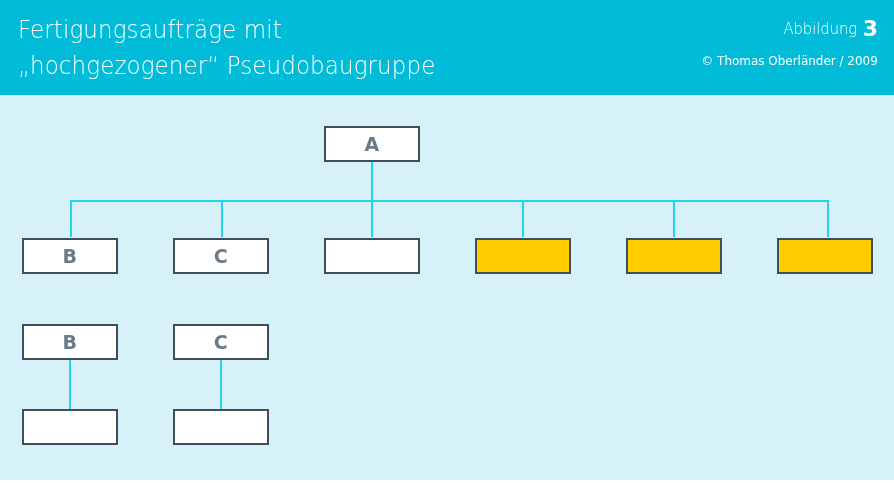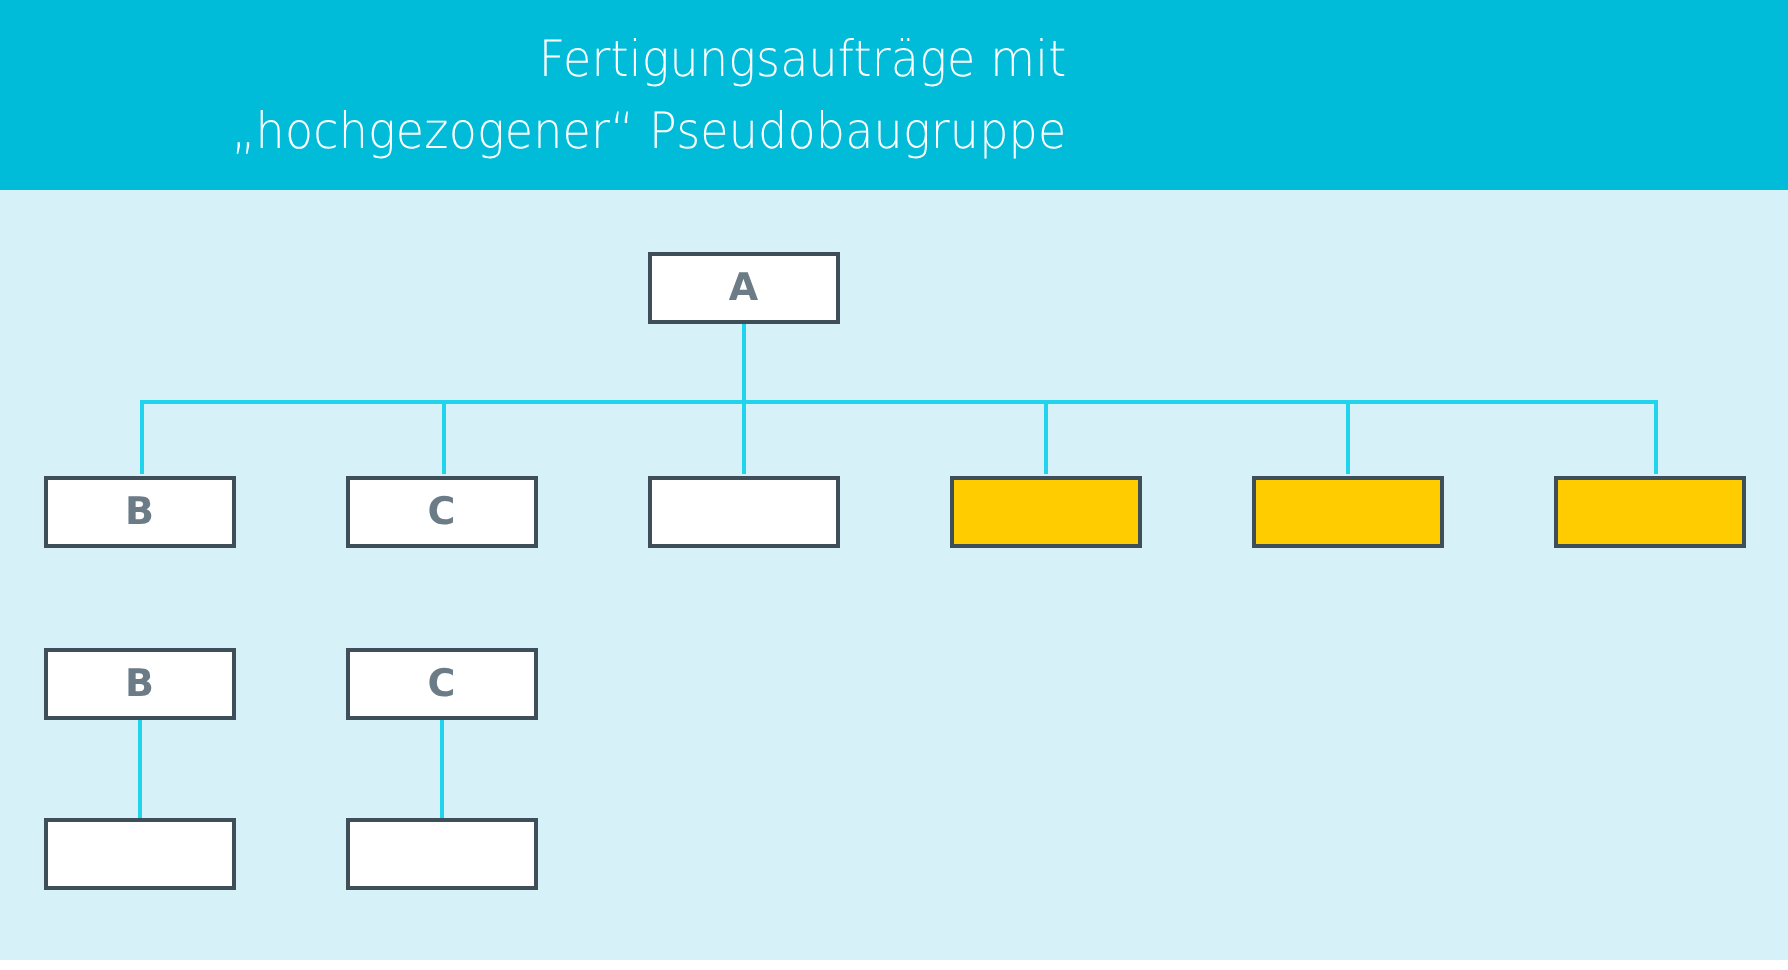--- a/index.html
+++ b/index.html
@@ -25,21 +25,20 @@
     top: 0;
     width: 894px;
     height: 95px;
     background: #00bcd9;
   }
   #title-block {
     position: absolute;
     left: 18px;
     top: 12px;
     width: 560px;
-    text-align: right;
   }
   .title-line {
     color: #ffffff;
     font-family: "DejaVu Sans", sans-serif;
     font-weight: 300;
     font-size: 25px;
     line-height: 36px;
     letter-spacing: 0.1px;
     white-space: nowrap;
     transform: scaleX(0.92);
@@ -138,20 +137,26 @@
 
 <div id="slide">
 
   <div id="header">
 
     <div id="title-block">
       <div class="title-line">Fertigungsaufträge mit</div>
       <div class="title-line">„hochgezogener“ Pseudobaugruppe</div>
     </div>
 
+    <div id="figure-block">
+      <div>
+        <span id="figure-label">Abbildung</span><span id="figure-number">3</span>
+      </div>
+      <div id="copyright">© Thomas Oberländer / 2009</div>
+    </div>
 
   </div>
 
   <div id="canvas">
 
     <div class="node" style="left:324px; top:31px;">
       <span class="node-label">A</span>
     </div>
 
     <div class="conn conn-v" style="left:371px; top:67px; height:39px;"></div>

